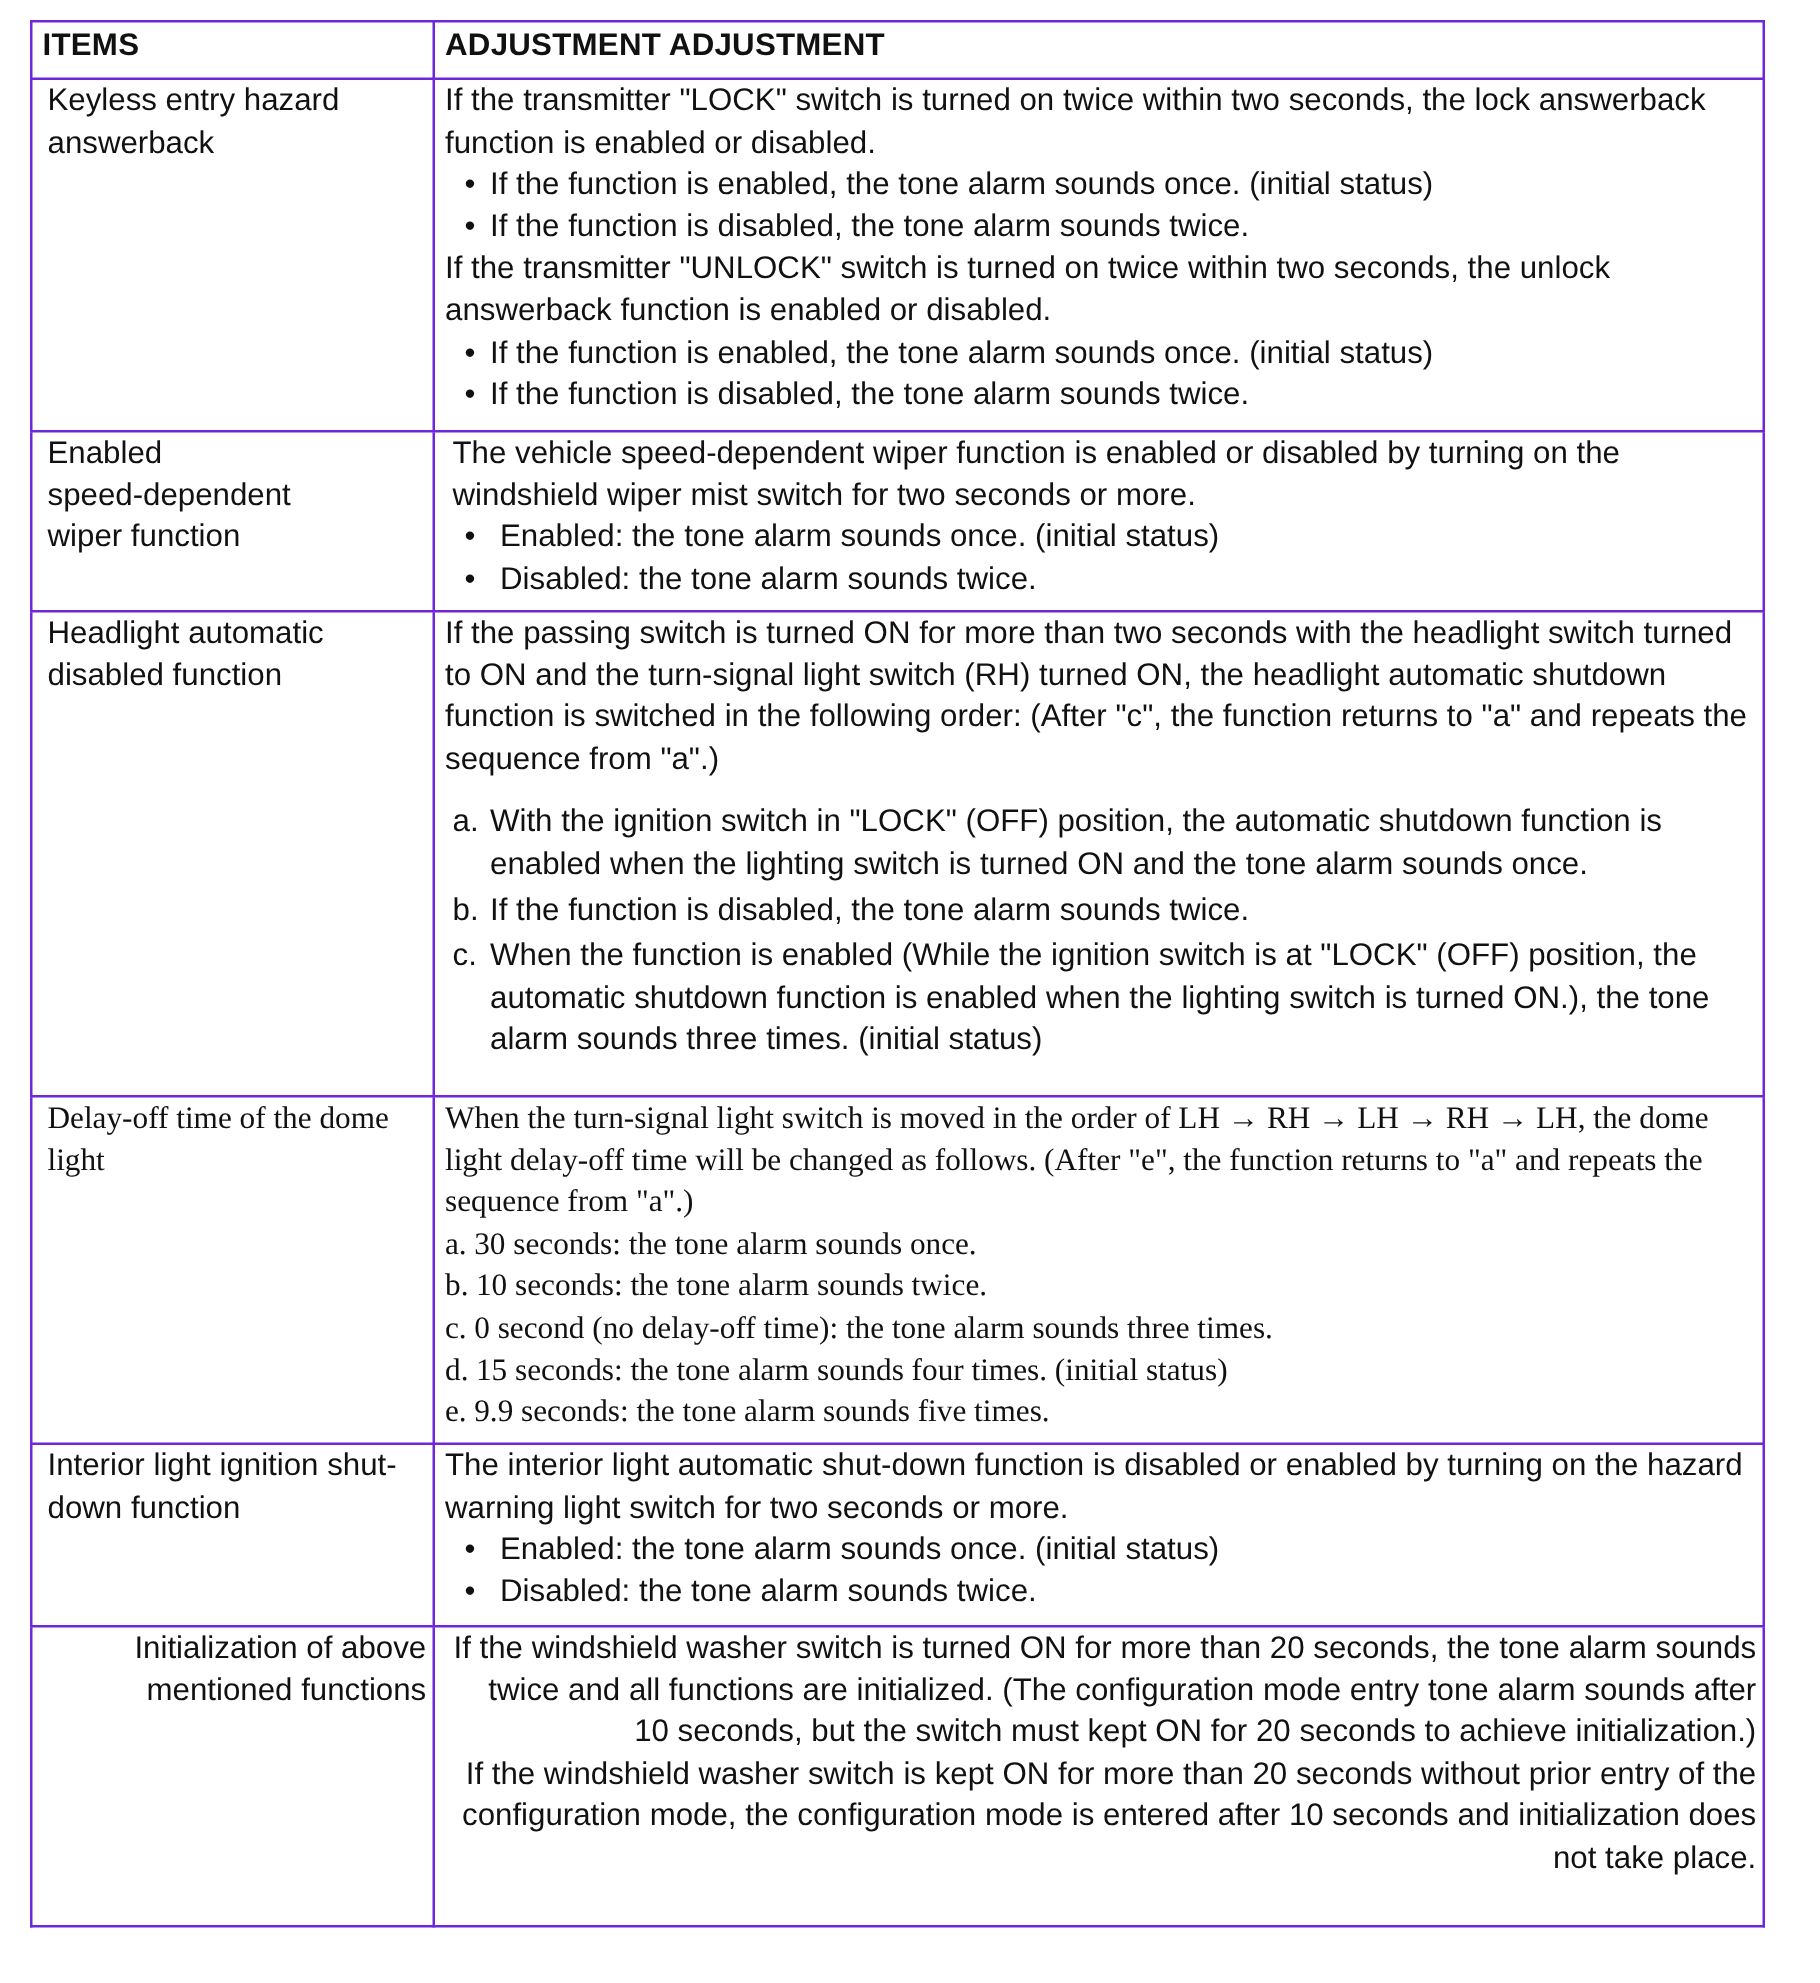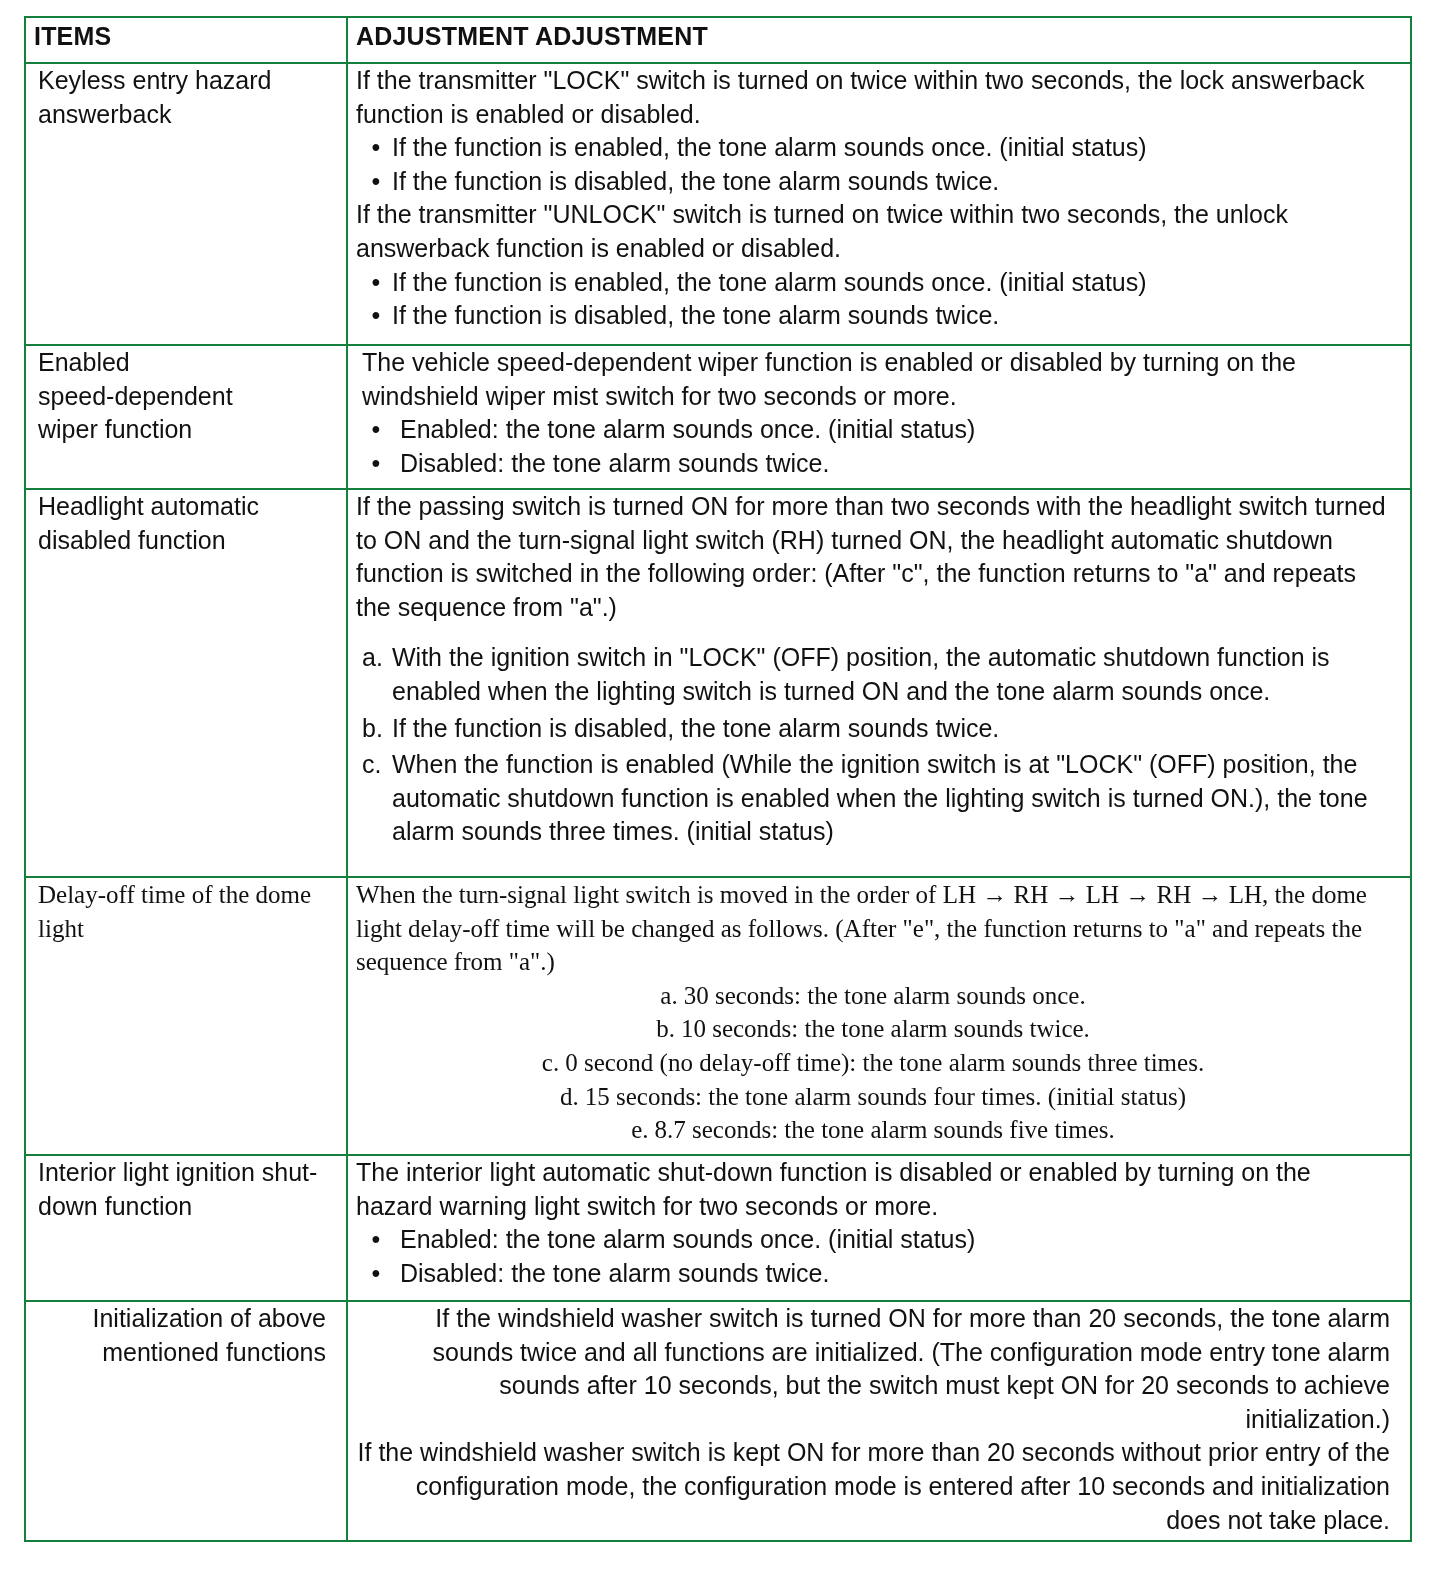--- a/index.html
+++ b/index.html
@@ -20,24 +20,24 @@
       top: 16px;
       width: 1386px;
       border-collapse: collapse;
       table-layout: fixed;
       font-size: 25px;
       line-height: 33.6px;
     }
     .doc-table col.c1 { width: 322px; }
     .doc-table col.c2 { width: 1064px; }
     .doc-table th, .doc-table td {
-      border: 2px solid #15803d;
+      border: 2px solid #6d28d9;
       vertical-align: top;
       text-align: left;
-      padding: 0 20px 2px 8px;
+      padding: 0 5px 2px 8px;
     }
     .doc-table th {
       font-weight: bold;
       height: 40px;
       padding-top: 2px;
       letter-spacing: 0.2px;
     }
     .doc-table td.item {
       padding-left: 12px;
       border-radius: 13px;
@@ -75,21 +75,20 @@
       margin-bottom: 3px;
     }
     .alpha-list.indented li .mark {
       position: absolute;
       left: 6px;
       top: 0;
     }
     .alpha-list.flat li {
       position: relative;
       padding-left: 0;
-      text-align: center;
     }
     .alpha-list.flat li .mark {
       margin-right: 6px;
     }
     .row-keyless td { height: 278px; }
     .row-wiper td { height: 140px; }
     .row-headlight td { height: 384px; }
     .row-dome td { height: 274px; font-family: Liberation Serif, serif; }
     .row-interior td { height: 142px; }
     .row-init td { height: 236px; text-align: right; }
@@ -191,21 +190,21 @@
           <li>
             <span class="mark">b.</span><span>10 seconds: the tone alarm sounds twice.</span>
           </li>
           <li>
             <span class="mark">c.</span><span>0 second (no delay-off time): the tone alarm sounds three times.</span>
           </li>
           <li>
             <span class="mark">d.</span><span>15 seconds: the tone alarm sounds four times. (initial status)</span>
           </li>
           <li>
-            <span class="mark">e.</span><span>8.7 seconds: the tone alarm sounds five times.</span>
+            <span class="mark">e.</span><span>9.9 seconds: the tone alarm sounds five times.</span>
           </li>
         </ol>
       </td>
     </tr>
 
     <tr class="row-interior">
       <td class="item">Interior light ignition shut-down function</td>
       <td class="proc">
         <p class="p">The interior light automatic shut-down function is disabled or enabled by turning on the hazard warning light switch for two seconds or more.</p>
         <ul class="bullet-list wide">

